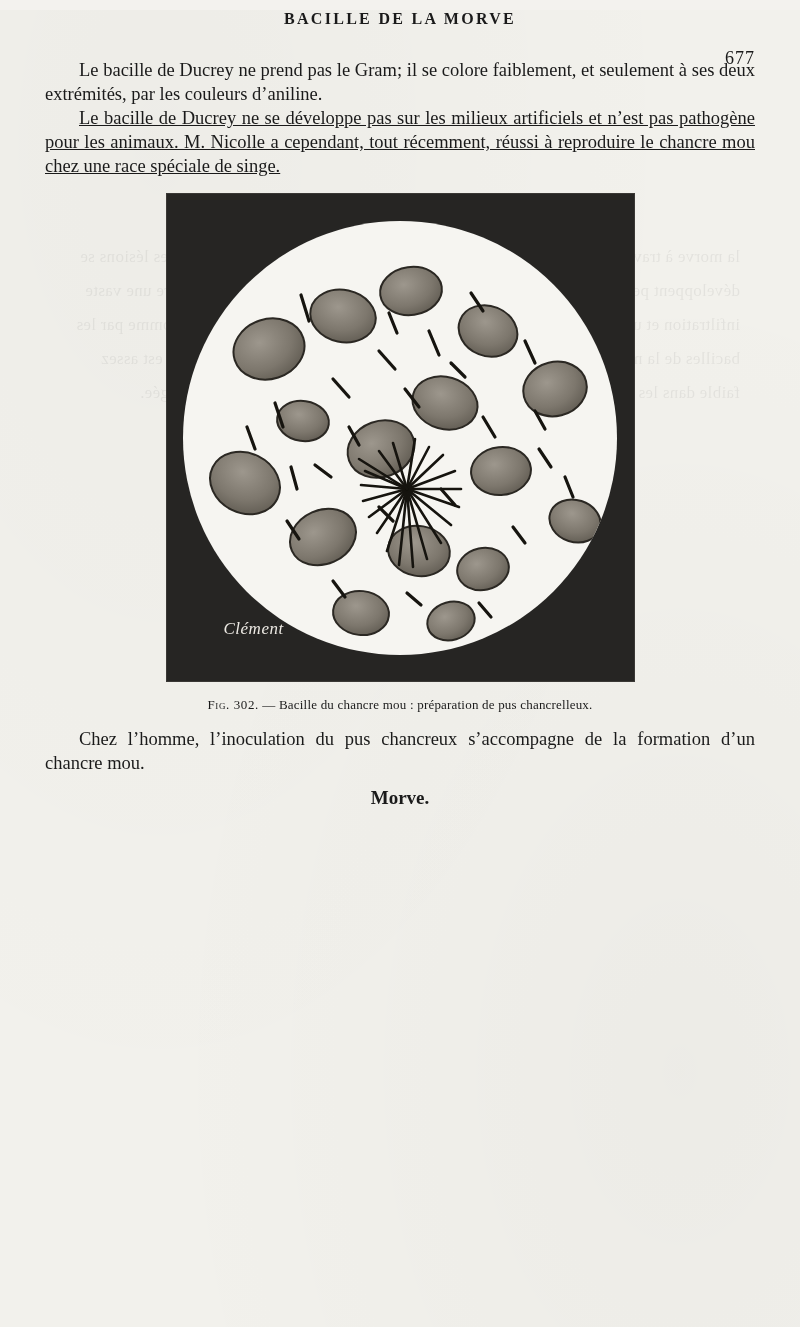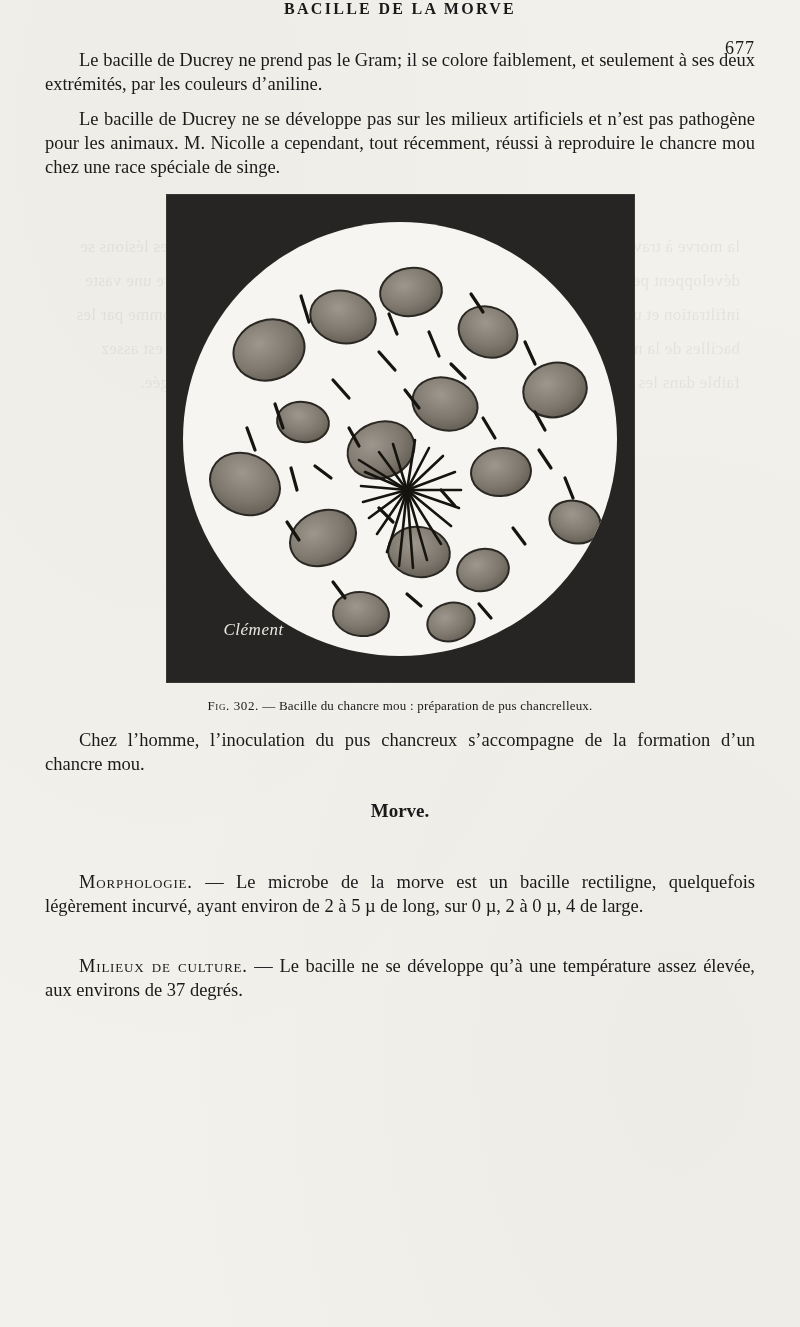--- a/index.html
+++ b/index.html
@@ -38,20 +38,21 @@
     font-size: 17px;
     line-height: 34px;
     letter-spacing: 0.3px;
     pointer-events: none;
     color: #000;
     filter: blur(0.4px);
   }
   header.running-head {
     position: relative;
     height: 34px;
+    margin-top: 10px;
   }
   .head-title {
     text-align: center;
     font-family: "Liberation Serif", serif;
     font-weight: bold;
     font-size: 16px;
     letter-spacing: 2.3px;
   }
   .folio {
     position: absolute;
@@ -66,21 +67,22 @@
     font-size: 18.5px;
     line-height: 24px;
     text-align: justify;
     text-justify: inter-word;
   }
   p.para {
     margin: 0 0 0 0;
     text-indent: 34px;
   }
   p.para + p.para {
-    margin-top: 11px;
+    margin-top: 0;
+    text-decoration: underline;
   }
   .figure {
     margin: 16px 0 0 0;
     text-align: center;
   }
   .fig-frame {
     width: 467px;
     height: 487px;
     margin: 0 auto;
     background: #262523;
@@ -115,21 +117,21 @@
     letter-spacing: 0.2px;
   }
   .fig-caption .sc {
     font-variant: small-caps;
     letter-spacing: 0.6px;
   }
   .section-title {
     text-align: center;
     font-weight: bold;
     font-size: 19px;
-    margin: 24px 0 12px 0;
+    margin: 12px 0 12px 0;
   }
   .block {
   }
   .sc-lead {
     font-variant: small-caps;
     letter-spacing: 0.8px;
   }
   .ital {
     font-style: italic;
   }
@@ -244,30 +246,18 @@
   <div class="body-text block">
     <p class="para">Chez l’homme, l’inoculation du pus chancreux s’accompagne de la formation d’un chancre mou.</p>
   </div>
 
   <div class="section-title">Morve.</div>
 
 
   <div class="spacer-md"></div>
 
   <div class="body-text">
-    <p class="para">
-      <span class="sc-lead">Morphologie.</span>
-      <span>—</span>
-      <span>Le microbe de la morve est un bacille rectiligne, quelquefois légèrement incurvé, ayant environ de 2 à 5 µ de long, sur 0 µ, 2 à 0 µ, 4 de large.</span>
-    </p>
   </div>
 
   <div class="spacer-md"></div>
 
-  <div class="body-text">
-    <p class="para">
-      <span class="sc-lead">Milieux de culture.</span>
-      <span>—</span>
-      <span>Le bacille ne se développe qu’à une température assez élevée, aux environs de 37 degrés.</span>
-    </p>
-  </div>
 
 </div>
 
 </body></html>

